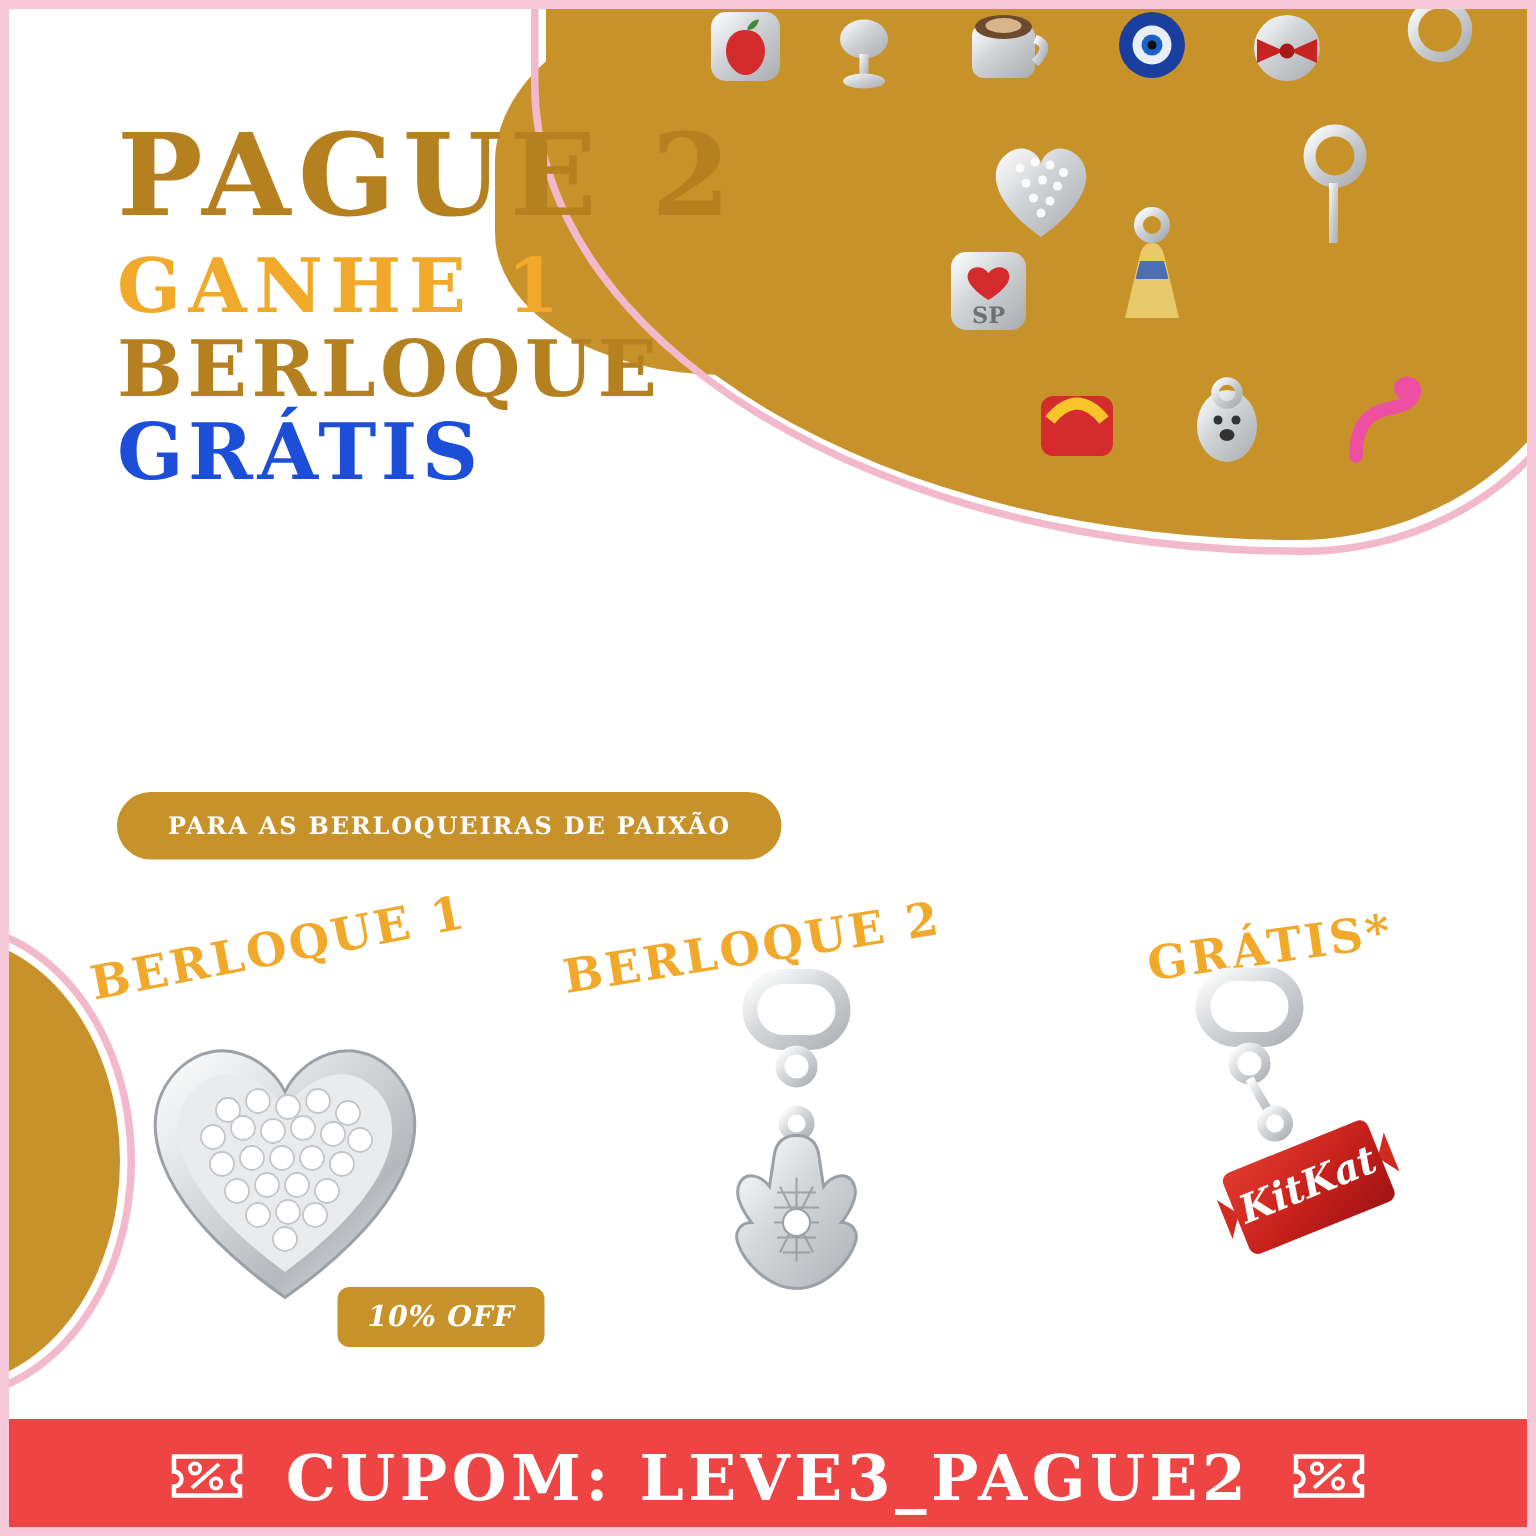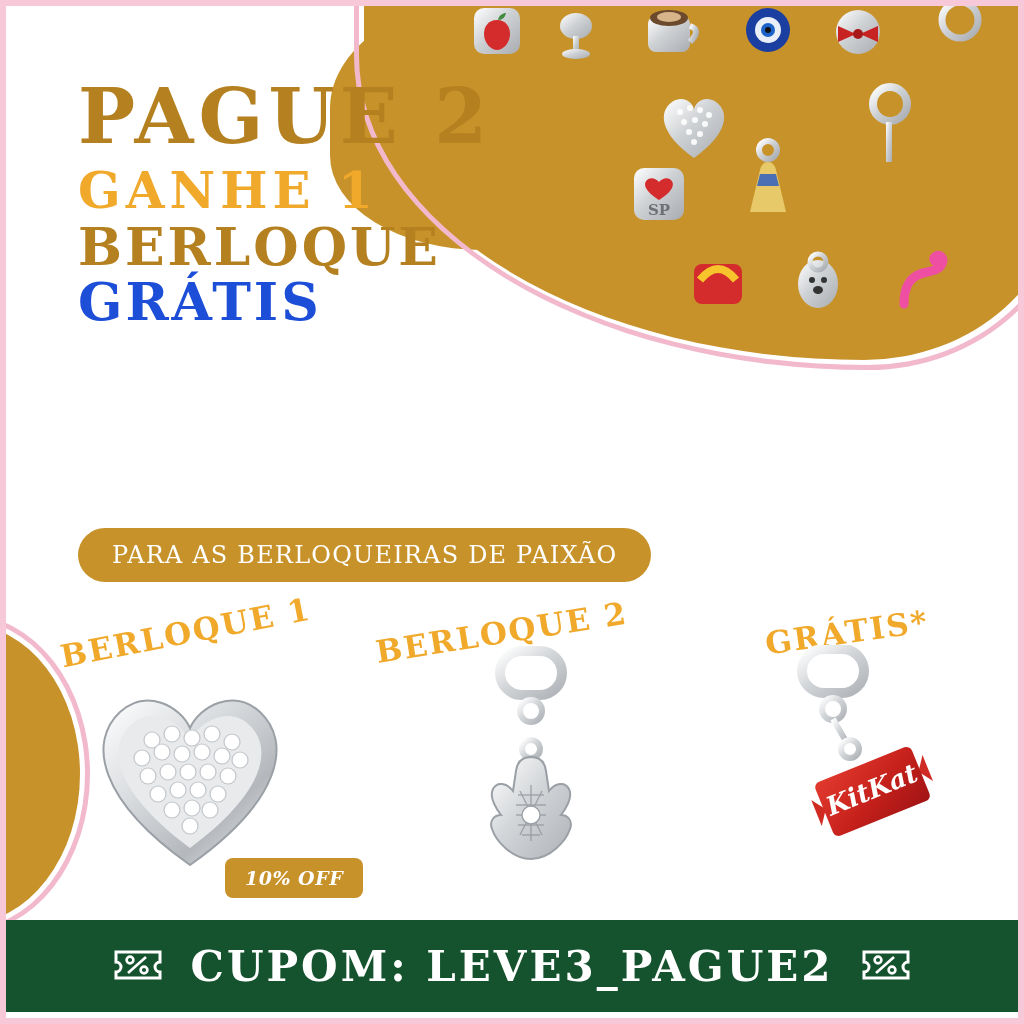--- a/index.html
+++ b/index.html
@@ -119,22 +119,22 @@
 
   
   .subtitle-pill {
     position:absolute;
     left:78px; top:528px;
     background:#c8922a;
     color:#ffffff;
     border-radius:30px;
     padding:13px 34px;
     font-family:"DejaVu Serif", serif;
-    font-weight:normal;
-    font-size:24px;
+    font-weight:bold;
+    font-size:16px;
     letter-spacing:1.2px;
     z-index:10;
     white-space:nowrap;
   }
 
   
   .products {
     position:absolute;
     left:0; top:600px;
     width:100%;
@@ -187,23 +187,23 @@
     white-space:nowrap;
     font-style:italic;
   }
   .b1 { left:185px; top:258px; }
   .b2 { left:180px; top:258px; }
   .b3 { left:175px; top:258px; }
 
   
   .coupon-bar {
     position:absolute;
-    left:0; bottom:12px;
-    width:100%; height:92px;
-    background:#14532d;
+    left:0; bottom:0;
+    width:100%; height:78px;
+    background:#ef4444;
     display:flex;
     align-items:center;
     justify-content:center;
     gap:26px;
     z-index:20;
   }
   .coupon-text {
     font-family:"DejaVu Serif", serif;
     font-weight:bold;
     font-size:42px;

